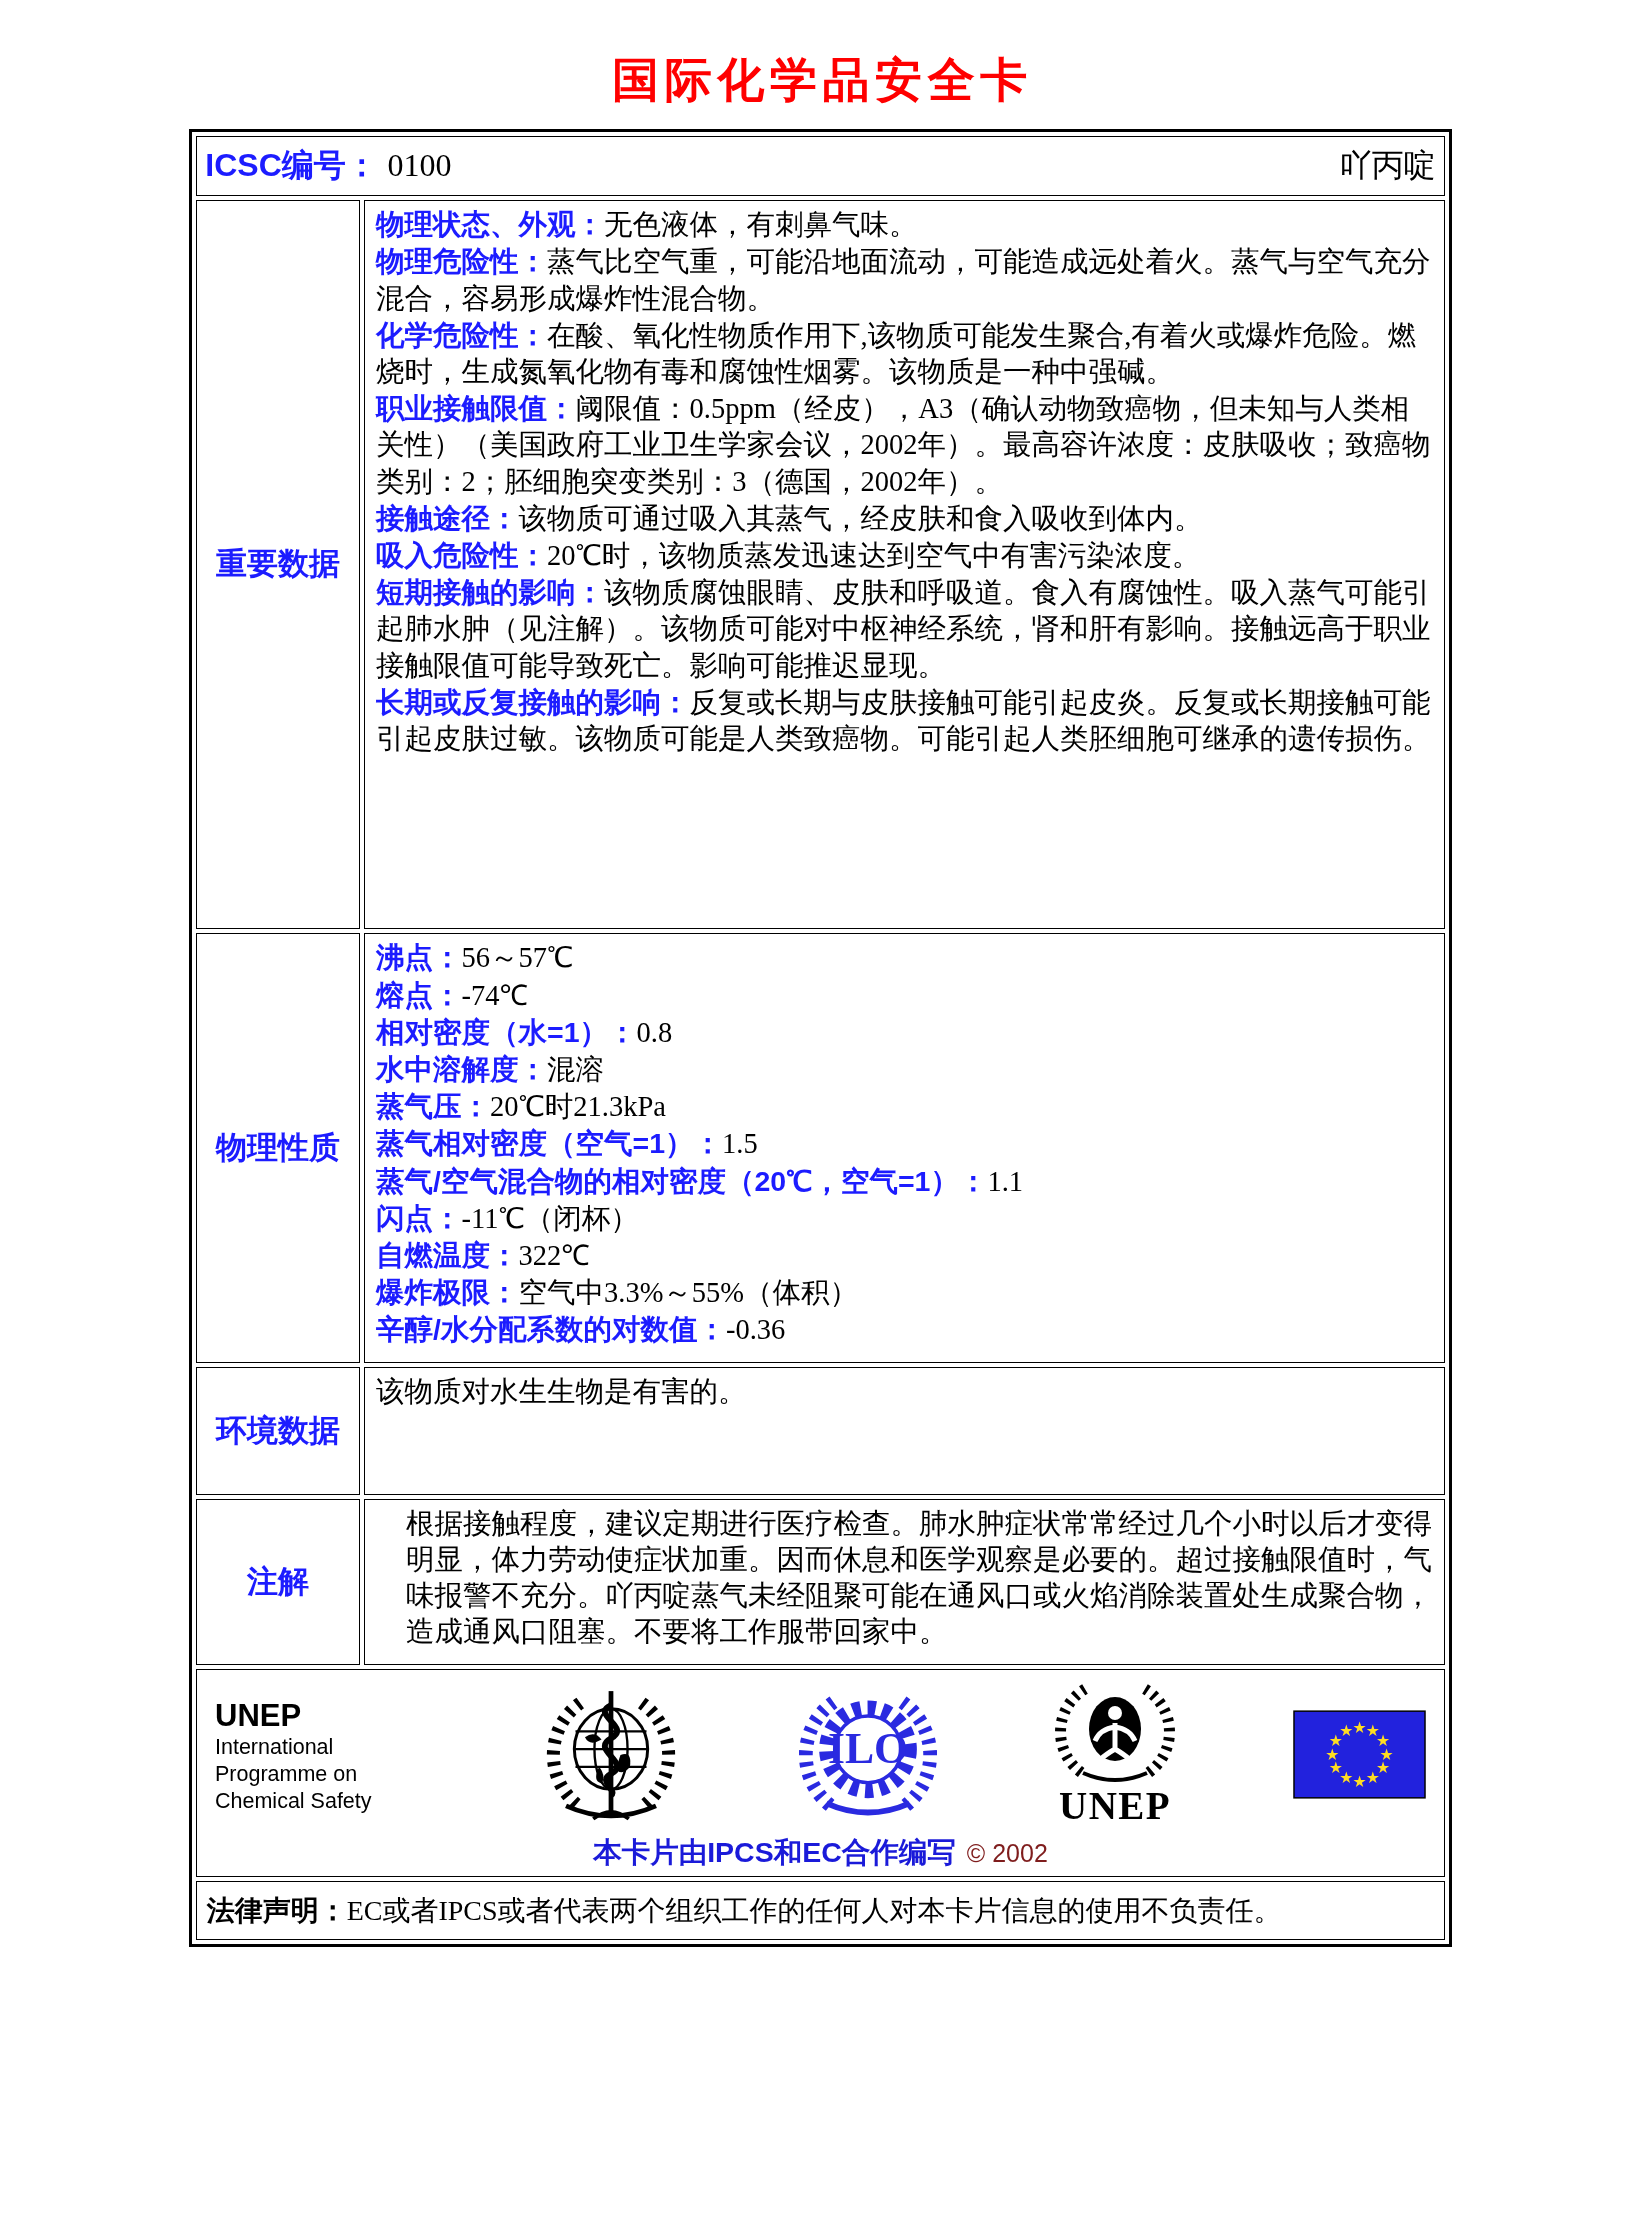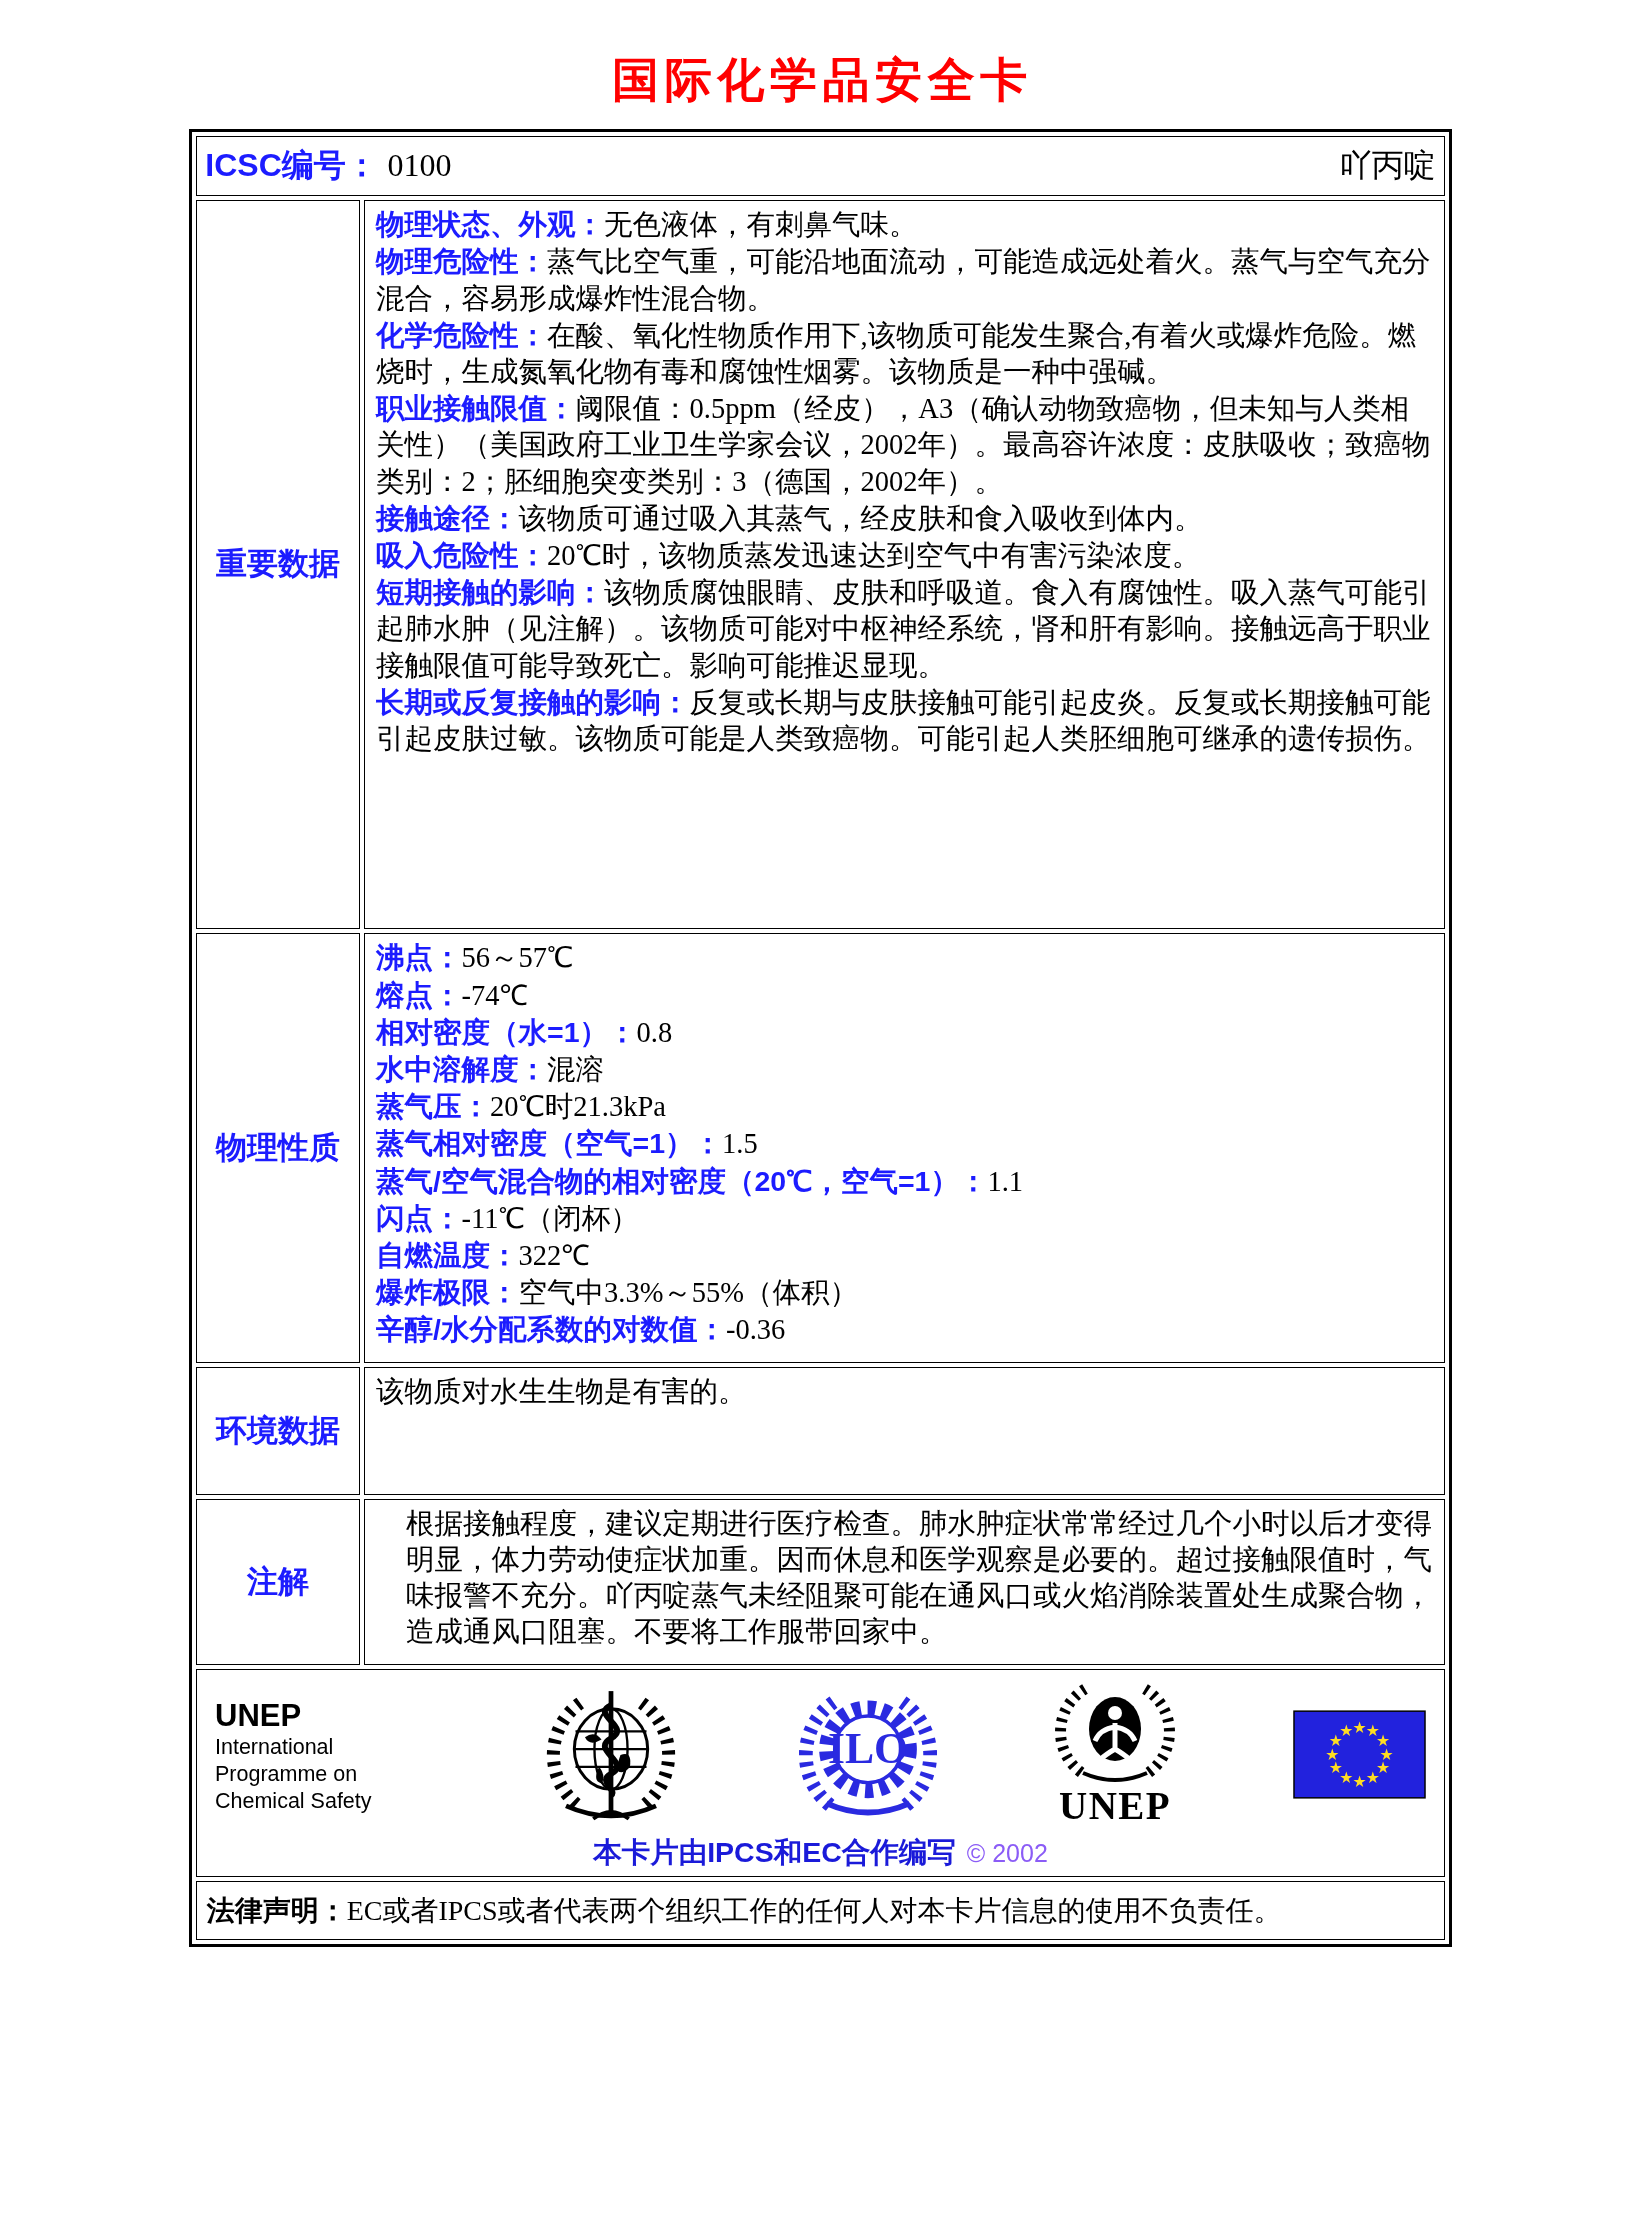--- a/index.html
+++ b/index.html
@@ -34,21 +34,21 @@
   .v{color:#000;}
   .logos-cell{padding:9.7px 18px 4.2px 18px;vertical-align:top;}
   .logos-flex{display:flex;align-items:center;justify-content:space-between;height:151px;}
   .ipcs-block{width:208px;font-family:"Liberation Sans",sans-serif;align-self:flex-start;padding-top:18px;}
   .ipcs-abbr{font-size:31px;font-weight:bold;display:block;}
   .ipcs-line{font-size:21.5px;display:block;line-height:1.25;}
   .unep-block{display:flex;flex-direction:column;align-items:center;}
   .unep-word{font-family:"Liberation Serif",serif;font-weight:bold;font-size:39px;letter-spacing:1.4px;margin-top:-5.6px;}
   .coop-caption{text-align:center;font-size:28.5px;font-weight:bold;color:#1a1ad9;
     font-family:"Liberation Sans",sans-serif;margin-top:2.8px;}
-  .coop-copy{font-weight:normal;font-size:25px;color:#8b5cf6;margin-left:11px;}
+  .coop-copy{font-weight:normal;font-size:25px;color:#7f1d1d;margin-left:11px;}
   .legal-cell{height:57px;vertical-align:middle;padding:0 9.7px;font-size:28px;}
   .legal-label{font-weight:bold;font-family:"Liberation Sans",sans-serif;color:#000;text-align:right;}
   .legal-text{color:#000;}
 </style>
 </head>
 <body>
 
 <h1 class="page-title">国际化学品安全卡</h1>
 
 <table class="card">

